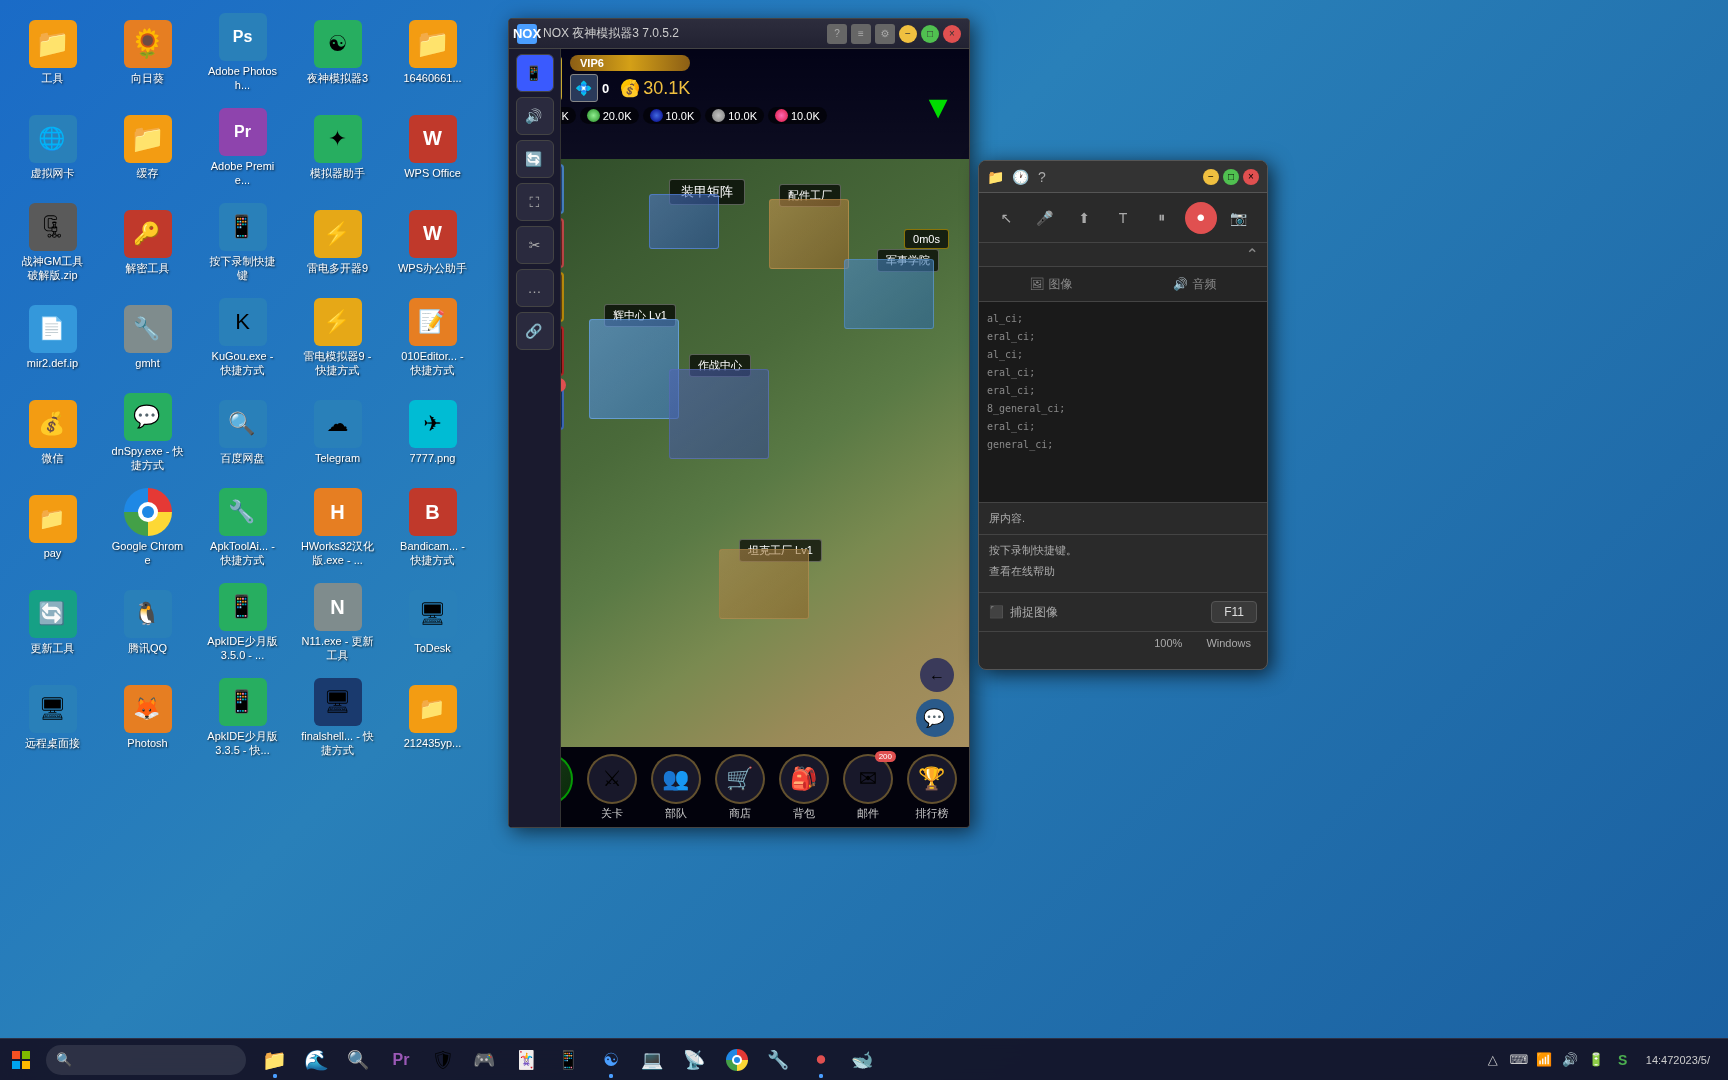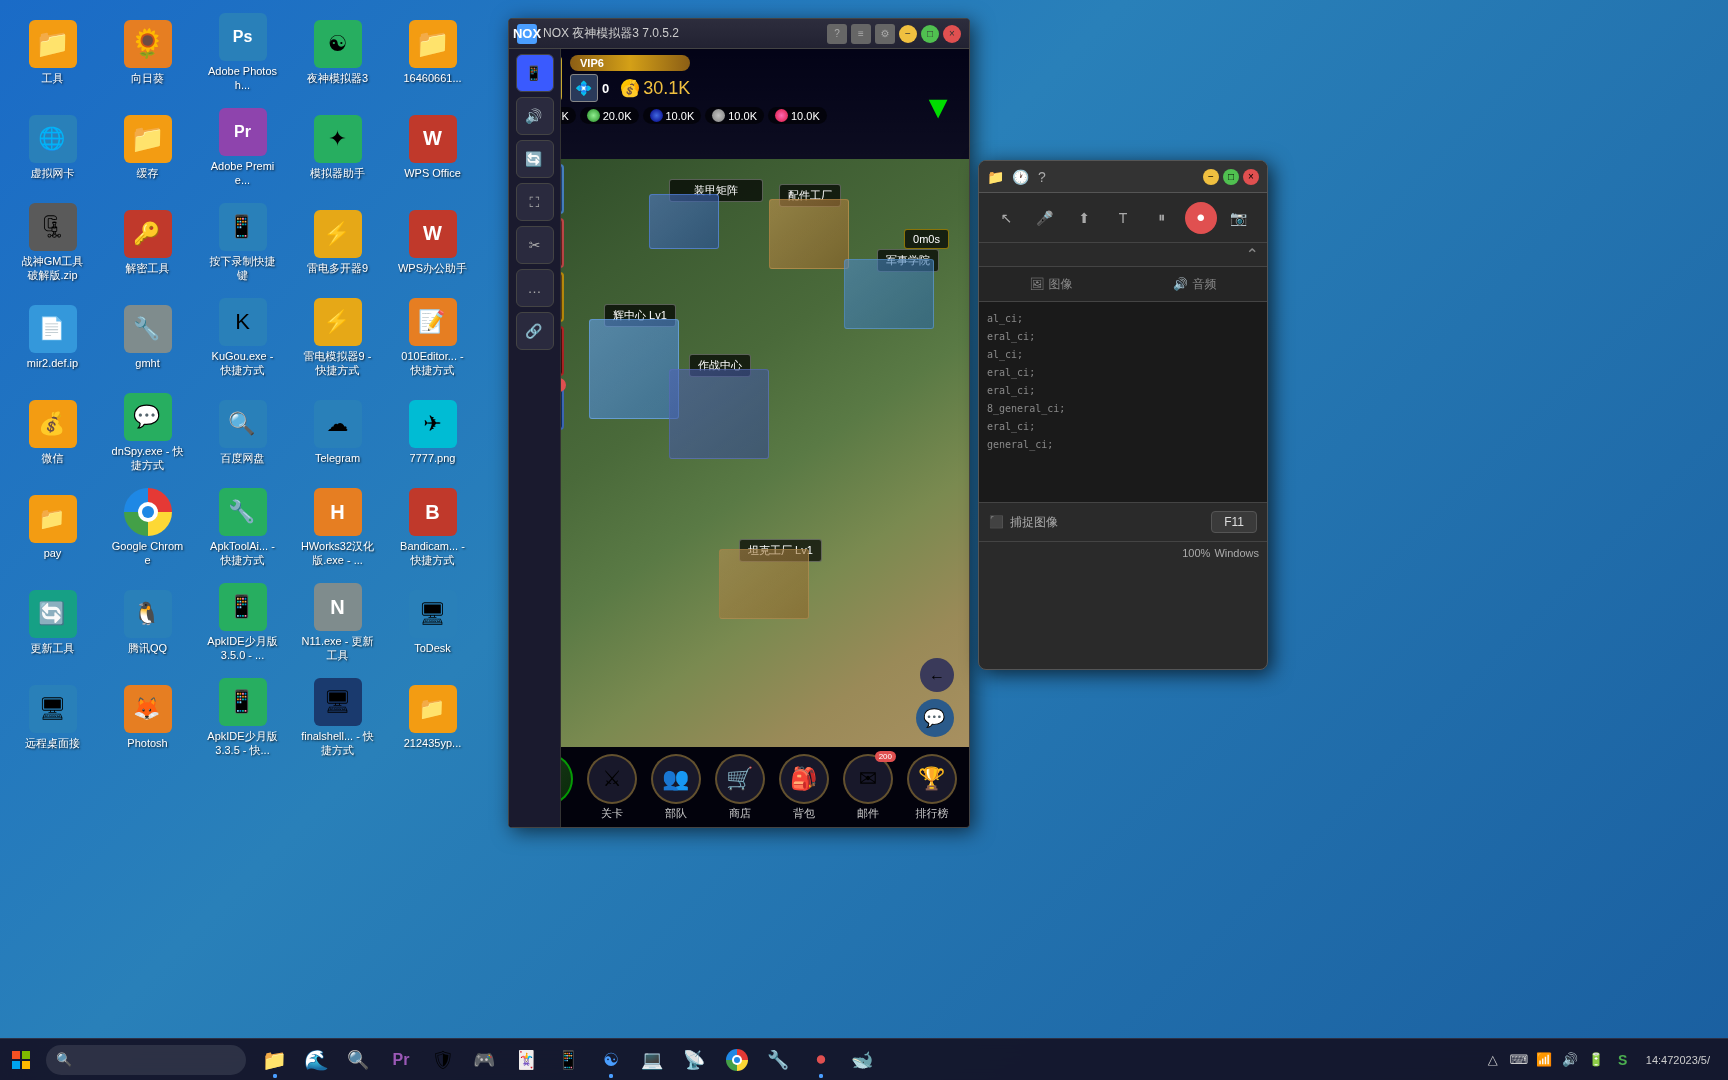--- a/index.html
+++ b/index.html
@@ -661,21 +661,21 @@
             </div>
             <div style="width:50px;height:50px;background:linear-gradient(135deg,#5a1a1a,#3a0a0a);border:2px solid rgba(255,50,50,0.5);border-radius:4px;display:flex;align-items:center;justify-content:center;font-size:20px;cursor:pointer;">
               🛑
             </div>
             <div style="width:50px;height:50px;background:linear-gradient(135deg,#1a3a6a,#0a2a5a);border:2px solid rgba(100,150,255,0.5);border-radius:4px;display:flex;align-items:center;justify-content:center;font-size:20px;cursor:pointer;position:relative;">
               🌐
               <div style="position:absolute;top:-4px;right:-4px;width:14px;height:14px;background:#e05050;border-radius:50%;font-size:8px;color:#fff;display:flex;align-items:center;justify-content:center;">1</div>
             </div>
           </div>
 
-          <div style="position:absolute; left:160px; top:20px; background:rgba(0,0,0,0.7); border:1px solid rgba(255,255,255,0.3); border-radius:3px; padding:3px 24px; font-size:11px; color:#fff; white-space:nowrap;">装甲矩阵</div>
+          <div style="position:absolute; left:160px; top:20px; background:rgba(0,0,0,0.7); border:1px solid rgba(255,255,255,0.3); border-radius:3px; padding:3px 11px; font-size:13px; color:#fff; white-space:nowrap;">装甲矩阵</div>
           <div style="position:absolute; left:270px; top:25px; background:rgba(0,0,0,0.7); border:1px solid rgba(255,255,255,0.3); border-radius:3px; padding:3px 8px; font-size:11px; color:#fff; white-space:nowrap;">配件工厂</div>
           <div style="position:absolute; right:20px; top:70px; background:rgba(0,0,0,0.7); border:1px solid rgba(255,200,0,0.5); border-radius:3px; padding:3px 8px; font-size:11px; color:#fff; white-space:nowrap;">0m0s</div>
           <div style="position:absolute; right:30px; top:90px; background:rgba(0,0,0,0.7); border:1px solid rgba(255,255,255,0.3); border-radius:3px; padding:3px 8px; font-size:11px; color:#fff; white-space:nowrap;">军事学院</div>
           <div style="position:absolute; left:95px; top:145px; background:rgba(0,0,0,0.7); border:1px solid rgba(255,255,255,0.3); border-radius:3px; padding:3px 8px; font-size:11px; color:#fff; white-space:nowrap;">辉中心 Lv1</div>
           <div style="position:absolute; left:180px; top:195px; background:rgba(0,0,0,0.7); border:1px solid rgba(255,255,255,0.3); border-radius:3px; padding:3px 8px; font-size:11px; color:#fff; white-space:nowrap;">作战中心</div>
           <div style="position:absolute; left:230px; top:380px; background:rgba(0,0,0,0.7); border:1px solid rgba(255,255,255,0.3); border-radius:3px; padding:3px 8px; font-size:11px; color:#fff; white-space:nowrap;">坦克工厂 Lv1</div>
 
           <div style="position:absolute; left:140px; top:35px; width:70px; height:55px; background:linear-gradient(135deg,rgba(80,120,200,0.6),rgba(40,80,160,0.6)); border:1px solid rgba(100,150,255,0.5); border-radius:3px;"></div>
           <div style="position:absolute; left:260px; top:40px; width:80px; height:70px; background:linear-gradient(135deg,rgba(200,150,80,0.6),rgba(150,100,40,0.6)); border:1px solid rgba(200,150,80,0.5); border-radius:3px;"></div>
           <div style="position:absolute; right:35px; top:100px; width:90px; height:70px; background:linear-gradient(135deg,rgba(80,140,200,0.6),rgba(40,100,160,0.6)); border:1px solid rgba(100,160,220,0.5); border-radius:3px;"></div>
@@ -769,31 +769,42 @@
         <div>eral_ci;</div>
         <div>al_ci;</div>
         <div>eral_ci;</div>
         <div>eral_ci;</div>
         <div>8_general_ci;</div>
         <div>eral_ci;</div>
         <div>general_ci;</div>
       </div>
     </div>
 
-
+    <div class="rec-note">
+      <span>屏内容.</span>
+    </div>
+
+    <div style="padding:8px 10px; border-top:1px solid #444;">
+      <div style="font-size:11px; color:#aaa; margin-bottom:6px;">
+        <span>按下录制快捷键。</span>
+      </div>
+      <div style="font-size:11px; color:#aaa; margin-bottom:5px;">
+        <span>查看在线帮助</span>
+      </div>
+    </div>
 
     <div style="display:flex; align-items:center; justify-content:space-between; padding:8px 10px; border-top:1px solid #444;">
       <div style="display:flex; align-items:center; gap:6px; font-size:12px; color:#aaa;">
         <span>⬛</span>
         <span>捕捉图像</span>
       </div>
       <div style="background:#3a3a3a; border:1px solid #555; border-radius:4px; padding:3px 12px; font-size:12px; color:#ddd; cursor:pointer;">F11</div>
     </div>
 
-    <div style="display:flex; align-items:center; justify-content:flex-end; gap:4px; padding:5px 8px; border-top:1px solid #444; font-size:11px; color:#aaa;">
+    <div style="display:flex; align-items:center; justify-content:flex-end; gap:24px; padding:5px 16px; border-top:1px solid #444; font-size:11px; color:#aaa;">
       <span>100%</span>
       <span>Windows</span>
     </div>
   </div>
 
   <div class="taskbar">
 
     <div class="taskbar-start">
       <svg width="18" height="18" viewBox="0 0 18 18" fill="none">
         <rect x="0" y="0" width="8" height="8" fill="#f25022"></rect>

